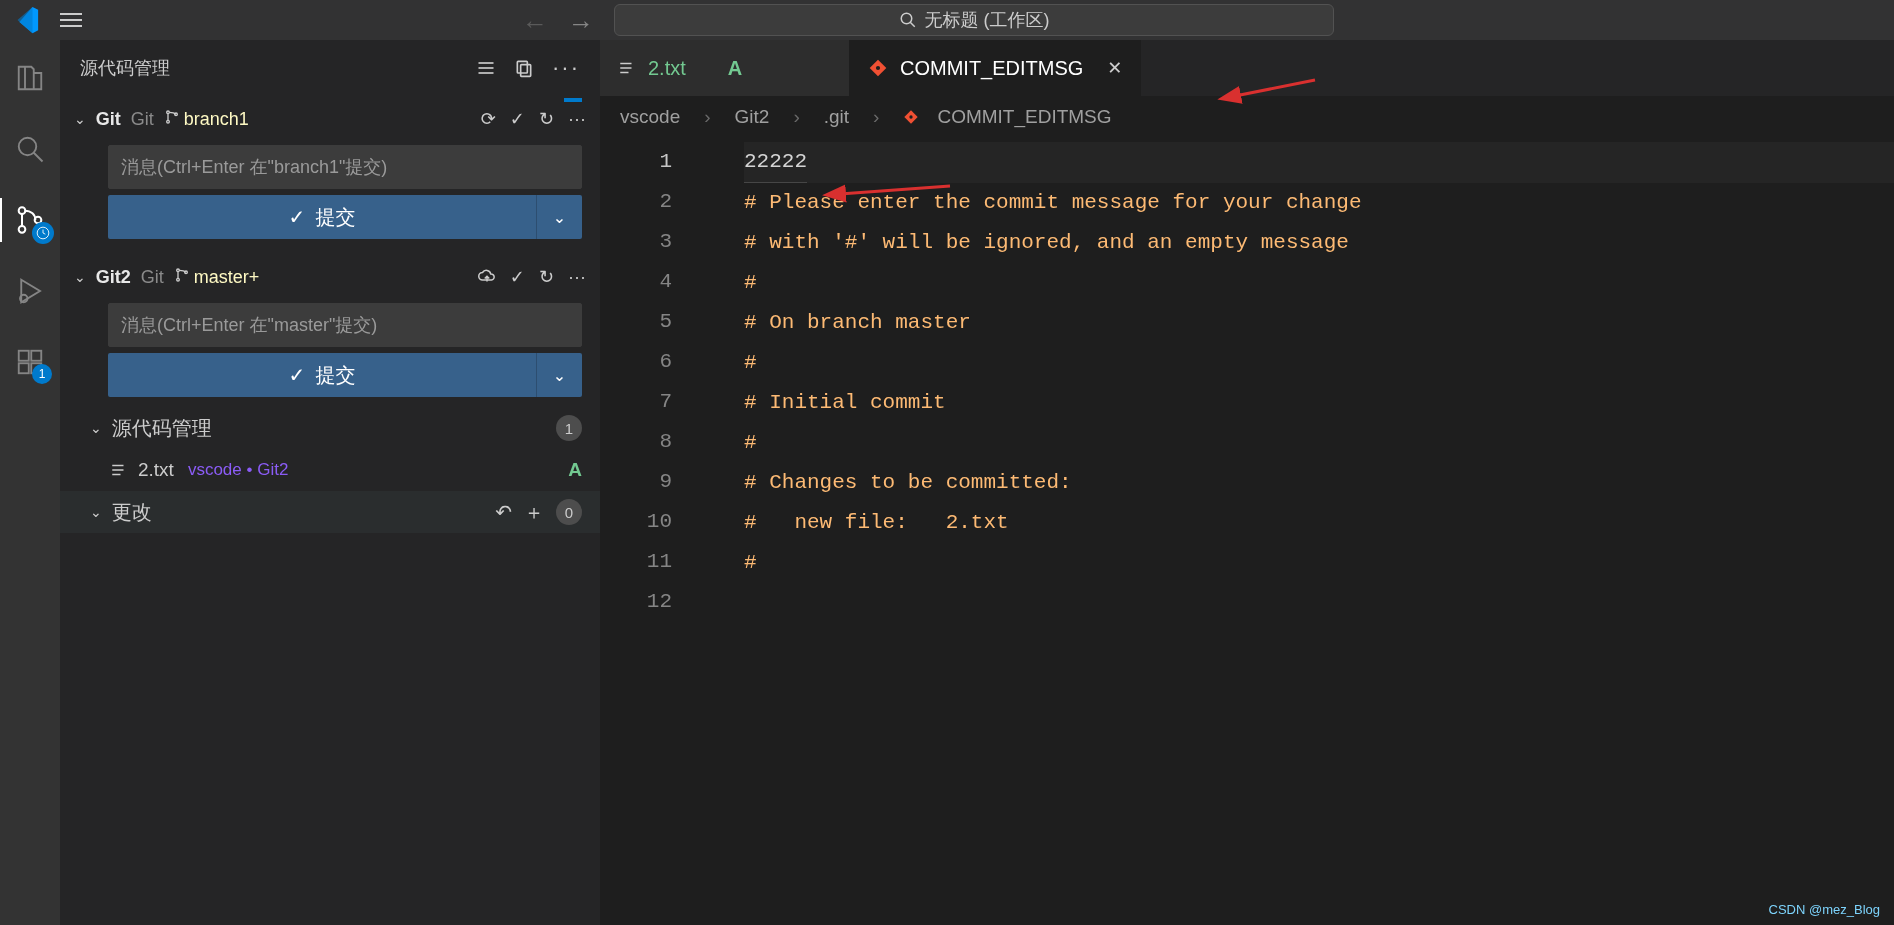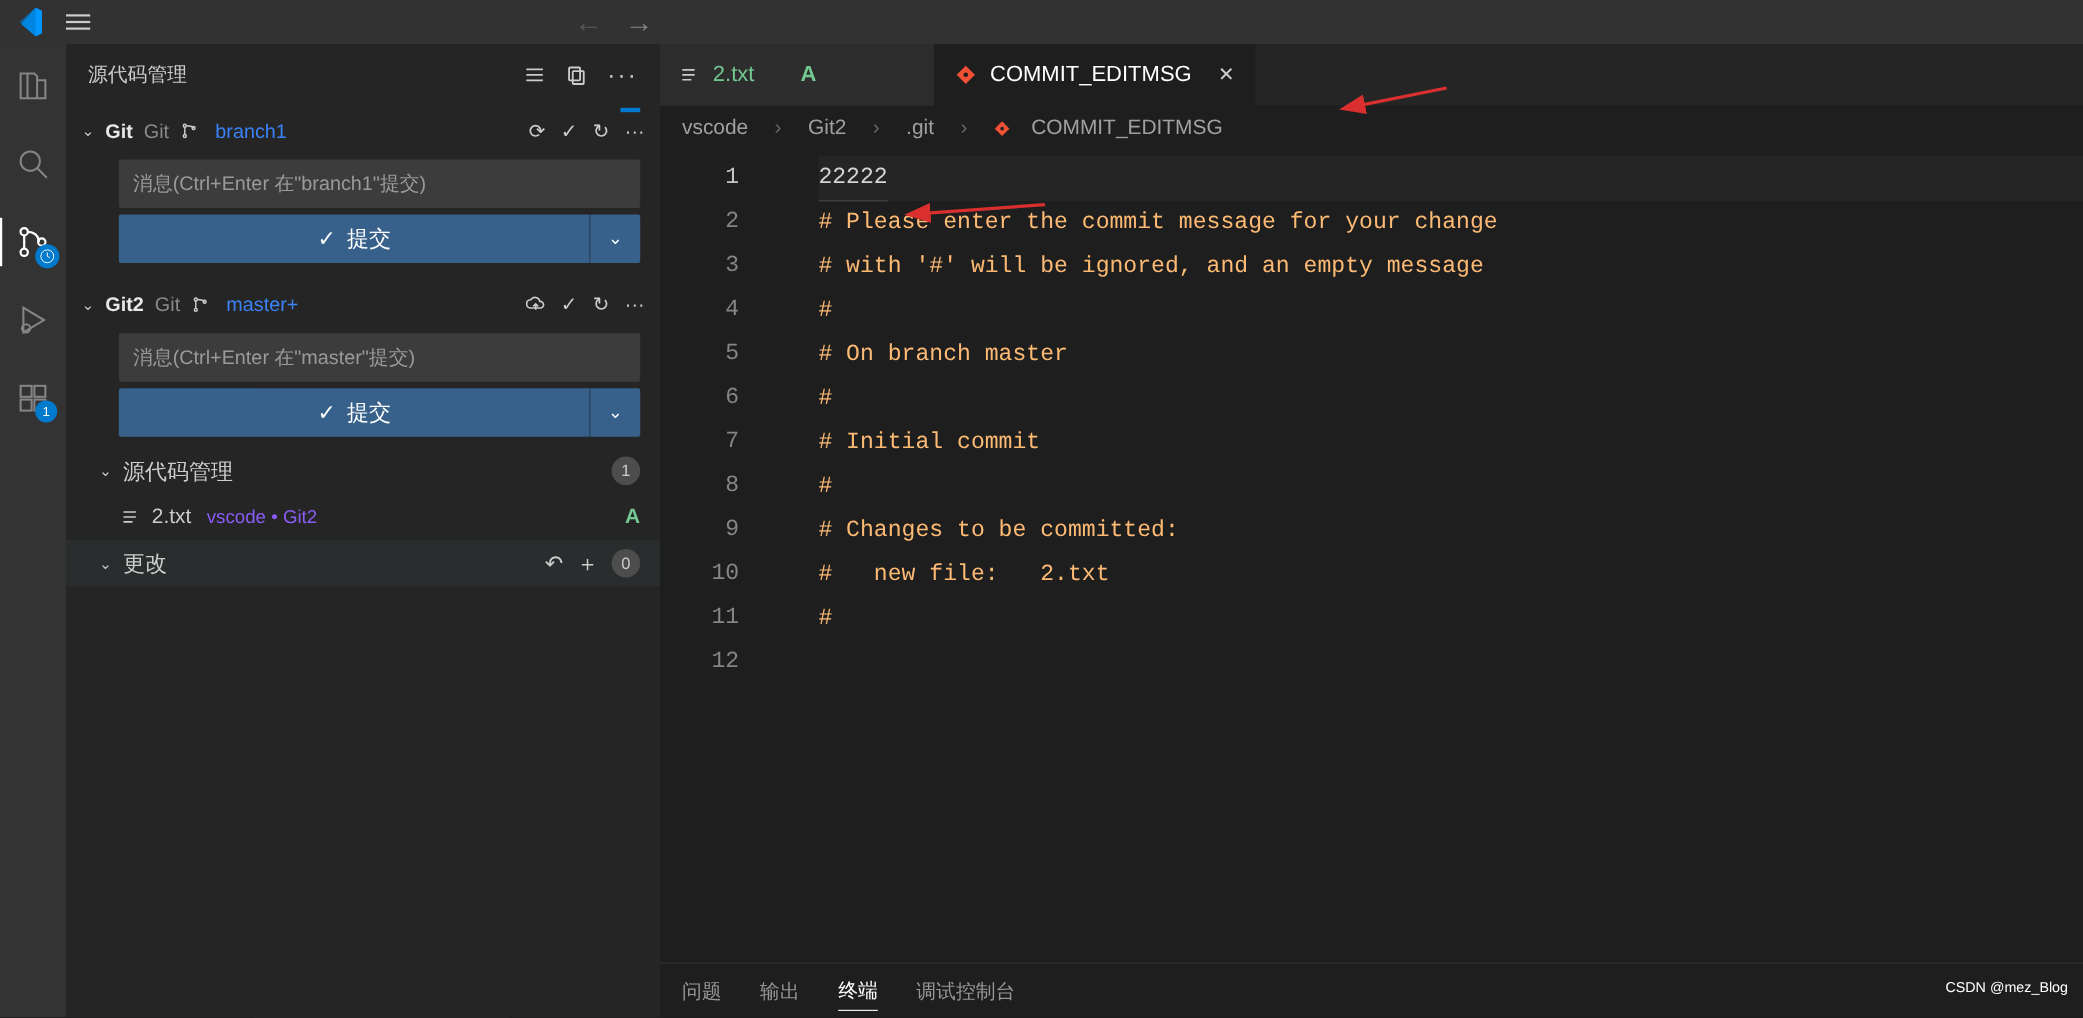--- a/index.html
+++ b/index.html
@@ -54,21 +54,21 @@
 .sidebar-header-actions { display: flex; gap: 18px; align-items: center; }
 .icon-btn { cursor: pointer; color: #cccccc; display: inline-flex; align-items:center; justify-content:center; }
 .repo-section { padding: 4px 0; }
 .repo-header {
   display: flex; align-items: center; padding: 4px 14px; gap: 10px;
   font-size: 18px; height: 40px;
 }
 .chev { font-size: 14px; color: #cccccc; }
 .repo-name { font-weight: bold; color: #e8e8e8; }
 .repo-label { color: #8a8a8a; }
-.branch-pill { color: #3b82f6; display: flex; align-items: center; gap: 16px; }
+.branch-pill { color: #fef9c3; display: flex; gap: 4px; }
 .repo-actions { margin-left: auto; display: flex; gap: 14px; align-items: center; color: #b0b0b0; }
 .commit-input {
   margin: 6px 18px 6px 48px; background: #3c3c3c; border: 1px solid #3c3c3c;
   height: 44px; border-radius: 2px; display: flex; align-items: center; padding: 0 12px;
   color: #9a9a9a; font-size: 18px;
 }
 .commit-btn-row { display: flex; margin: 6px 18px 10px 48px; height: 44px; }
 .commit-btn {
   flex: 1; background: #37618b; color: #fff; display: flex; align-items: center;
   justify-content: center; gap: 10px; font-size: 20px; border-radius: 2px 0 0 2px; cursor:pointer;
@@ -110,40 +110,47 @@
 .code-lines .current-line { background: rgba(255,255,255,0.03); }
 .cursor-line { border-bottom: 1px solid #464646; display:inline-block; }
 .panel-tabs {
   position: absolute; bottom: 0; left: 0; right: 0; height: 50px;
   background: #1e1e1e; border-top: 1px solid #333;
   display: flex; align-items: center; padding: 0 20px; gap: 35px;
   font-size: 18px; color: #969696;
 }
 .panel-tabs .ptab { cursor:pointer; padding: 6px 0; }
 .panel-tabs .ptab.active { color: #ffffff; border-bottom: 1px solid #ffffff; }
-.watermark { position:absolute; bottom:20px; right:14px; font-size:13px; color:#ffffff; }
+.watermark { position:absolute; bottom:8px; right:14px; font-size:13px; color:#7dd3fc; }
 .arrow-annot { position:absolute; pointer-events:none; }
 .arrow-annot svg { overflow: visible; }
 </style>
 </head>
 <body>
 
 <div class="titlebar">
   <svg class="logo" viewBox="0 0 32 32">
       <path fill="#0098ff" d="M24 2l6 3v22l-6 3-14-12 14-16z"></path>
       <path fill="#007acc" d="M24 2L8 16l16 14V2z" opacity="0.6"></path>
     </svg>
   <div class="menu-icon">
       <span></span>
       <span></span>
       <span></span>
     </div>
   <div class="nav-arrows">
     <span class="nav-arrow disabled">←</span>
     <span class="nav-arrow">→</span>
+  </div>
+  <div class="search-box">
+    <svg width="18" height="18" viewBox="0 0 24 24">
+        <circle cx="10" cy="10" r="7" stroke="#ccc" fill="none" stroke-width="2"></circle>
+        <line x1="15" y1="15" x2="21" y2="21" stroke="#ccc" stroke-width="2"></line>
+      </svg>
+    <span>无标题 (工作区)</span>
   </div>
 </div>
 
 <div class="main">
 
   <div class="activity-bar">
     <div class="activity-item">
       <svg width="30" height="30" viewBox="0 0 24 24">
           <path d="M3 3h10l2 2v16H3z M8 3v18 M15 8h6v13h-6"></path>
         </svg>
@@ -375,21 +382,15 @@
       <svg width="120" height="30">
           <defs>
             <marker id="ah2" markerWidth="10" markerHeight="10" refX="2" refY="3" orient="auto">
               <path d="M0,0 L0,6 L8,3 z" fill="#d9302f"></path>
             </marker>
           </defs>
           <line x1="115" y1="10" x2="5" y2="18" stroke="#d9302f" stroke-width="3" marker-end="url(#ah2)"></line>
         </svg>
     </div>
 
-    <div class="panel-tabs">
-      <span class="ptab">问题</span>
-      <span class="ptab">输出</span>
-      <span class="ptab active">终端</span>
-      <span class="ptab">调试控制台</span>
-    </div>
     <div class="watermark">CSDN @mez_Blog</div>
   </div>
 </div>
 
 </body></html>

